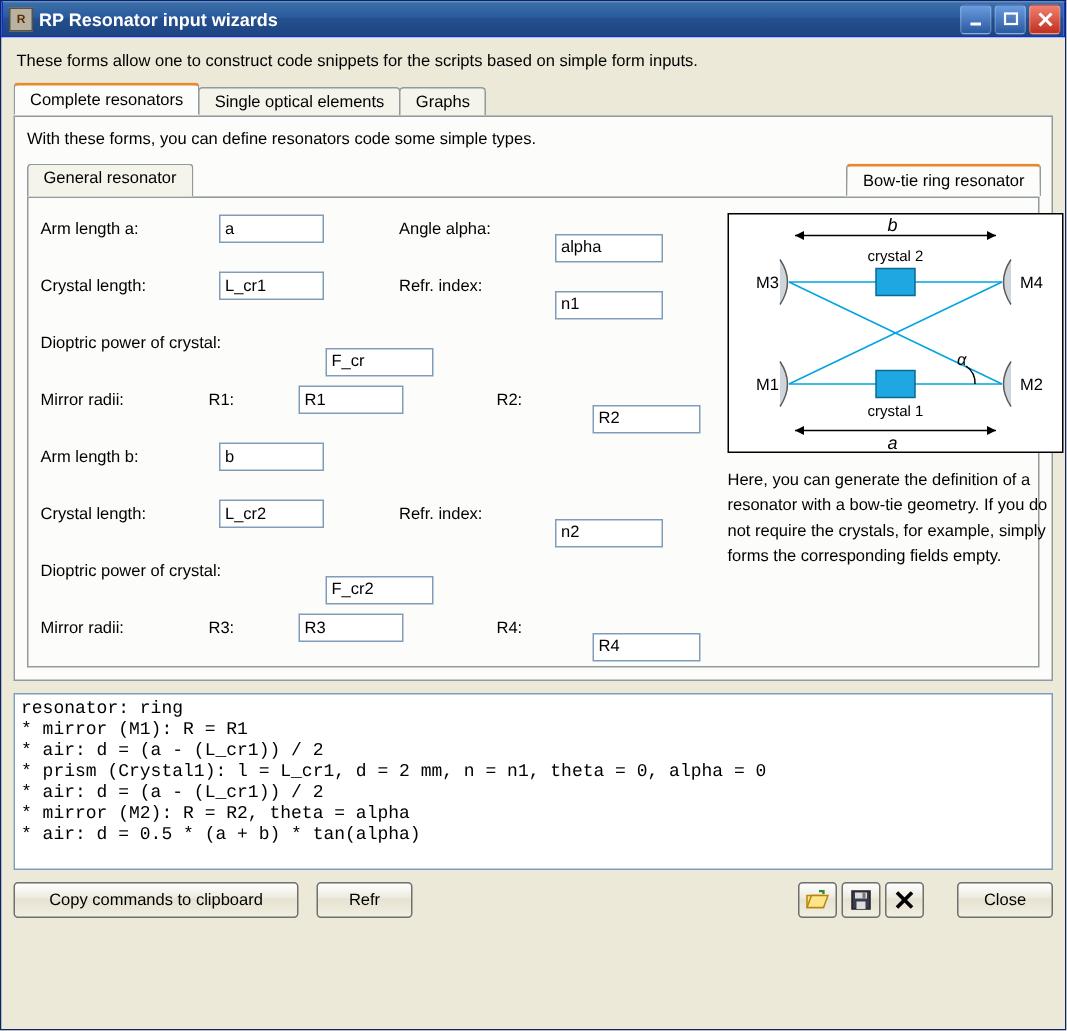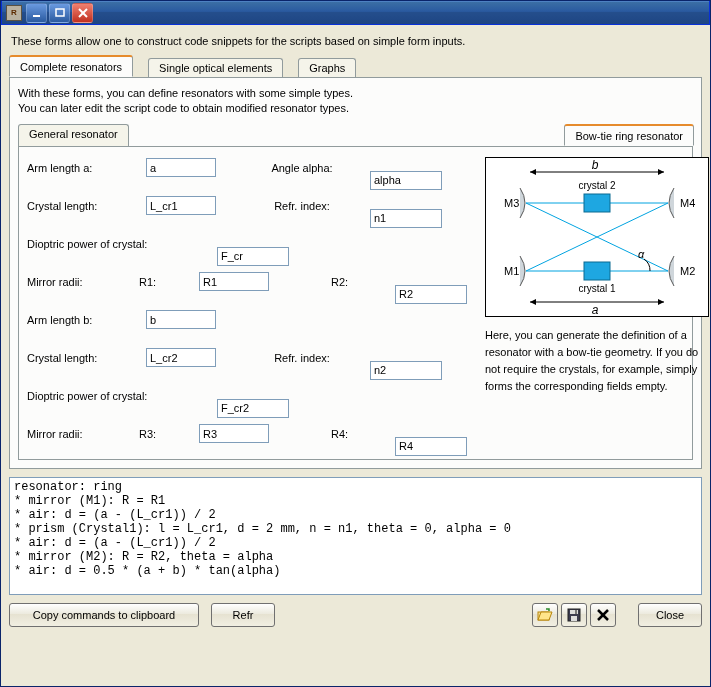--- a/index.html
+++ b/index.html
@@ -58,21 +58,21 @@
     background:#ece9d8;
     display:flex;
     flex-direction:column;
   }
   .header-text { margin: 2px 2px 8px 2px; }
   .tabset {
     display:flex;
     align-items:flex-end;
     border-bottom: 1px solid #919b9c;
     margin-bottom:-1px;
-    gap:16px;
+    gap:0;
   }
   .tab {
     padding: 3px 10px 3px 10px;
     border: 1px solid #919b9c;
     border-bottom: none;
     background:#f5f4ea;
     border-top-left-radius: 3px;
     border-top-right-radius: 3px;
     margin-right:-1px;
     color:#000;
@@ -95,21 +95,21 @@
     border: 1px solid #919b9c;
     background:#fcfcfb;
     padding:10px 8px 8px 8px;
     display:flex;
   }
   .form-col { flex:0 0 440px; }
   .row { display:flex; align-items:center; height:22px; margin-bottom:16px;gap:32px; }
   .row.last { margin-bottom:6px; }
   .lbl { display:inline-block; }
   .l1 { width: 87px; }
-  .l2 { width: 72px; margin-left: 18px; text-align:center; }
+  .l2 { width: 72px; margin-left: 18px; text-align:left; }
   .lr1r2 { width:28px; margin-left:8px; }
   input.txt {
     height:19px;
     border:1px solid #7f9db9;
     background:#fff;
     font-family:inherit;
     font-size:11px;
     padding:1px 3px;
   }
   .w70 { width:70px; }
@@ -162,20 +162,21 @@
     display:flex;align-items:center;justify-content:center;
     margin-right:3px;
   }
 </style>
 </head>
 <body>
 
 <div class="window">
   <div class="titlebar">
     <div class="app-icon">R</div>
+    <span class="title-text">RP Resonator input wizards</span>
     <div class="win-btns">
       <div class="win-btn">
         <svg width="10" height="10">
             <rect x="1" y="7" width="7" height="2" fill="#fff"></rect>
           </svg>
       </div>
       <div class="win-btn">
         <svg width="10" height="10">
             <rect x="1" y="1" width="8" height="7" fill="none" stroke="#fff" stroke-width="1.5"></rect>
           </svg>
@@ -192,22 +193,21 @@
   <div class="client">
     <div class="header-text">These forms allow one to construct code snippets for the scripts based on simple form inputs.</div>
 
     <div class="tabset">
       <div class="tab tab-orange active"><span>Complete resonators</span></div>
       <div class="tab"><span>Single optical elements</span></div>
       <div class="tab"><span>Graphs</span></div>
     </div>
     <div class="tab-panel">
       <div class="explain">
-        <div>With these forms, you can define resonators with some simple types.</div>
-        <div>You can later edit the script code to obtain modified resonator types.</div>
+        <div>With these forms, you can define resonators code some simple types.</div>
       </div>
 
       <div class="inner-tabs">
         <div class="tab"><span>General resonator</span></div>
         <div class="tab tab-orange active"><span>Bow-tie ring resonator</span></div>
       </div>
       <div class="inner-panel">
 
         <div class="form-col">
           <div class="row">

